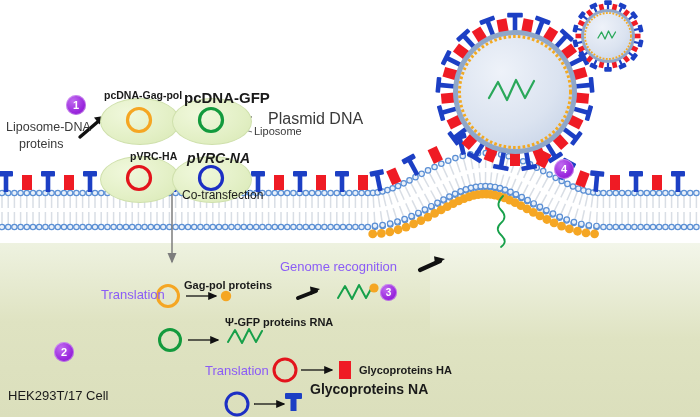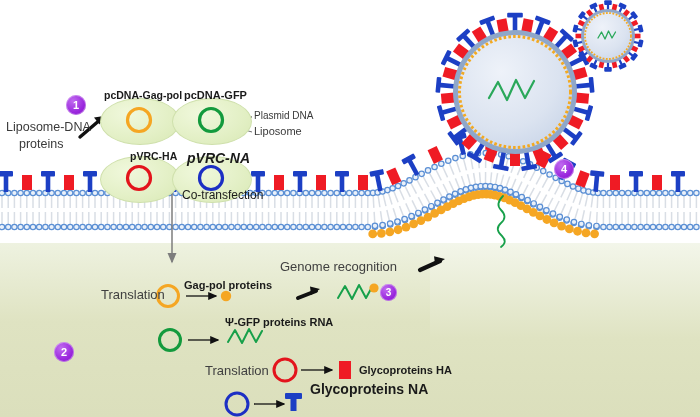--- a/index.html
+++ b/index.html
@@ -8,21 +8,21 @@
   #stage{position:absolute;inset:0;width:700px;height:417px;}
 
   
   .cytoplasm{position:absolute;left:0;top:243px;width:700px;height:174px;
     background:linear-gradient(180deg,#eef2e0 0%,#dfe3c2 45%,#dbdfbc 100%);}
   .cyto-right{position:absolute;left:430px;top:243px;width:270px;height:174px;
     background:linear-gradient(180deg,#f3f6ea 0%,#dfe3c2 55%,#dbdfbc 100%);}
 
   
   .txt{position:absolute;white-space:nowrap;color:#1a1a1a;}
-  .t-grey{color:#404040;text-align:center;}
+  .t-grey{color:#8b5cf6;text-align:center;}
   .t-bold{font-weight:bold;color:#1a1a1a;}
   .t-dark{color:#3a3a3a;}
 
   
   .lipo{position:absolute;border-radius:50%;
         background:radial-gradient(ellipse at 35% 32%,#f0f8dc 0%,#e2efc4 62%,#d8e8b4 100%);
         border:1px solid #cfe0ac;}
 
   
   .badge{position:absolute;width:20px;height:20px;border-radius:50%;
@@ -1044,35 +1044,36 @@
 
   <div class="badge" style="left:66px;top:95px;">1</div>
   <div class="badge" style="left:54px;top:342px;">2</div>
   <div class="badge sm" style="left:380px;top:284px;">3</div>
   <div class="badge" style="left:554px;top:159px;">4</div>
 
   <div class="txt t-dark" style="left:6px;top:120px;font-size:12.5px;">Liposome-DNA</div>
   <div class="txt t-dark" style="left:19px;top:137px;font-size:12.5px;">proteins</div>
 
   <div class="txt t-bold" style="left:104px;top:89px;font-size:10.5px;">pcDNA-Gag-pol</div>
-  <div class="txt t-bold" style="left:184px;top:89px;font-size:11px;">pcDNA-GFP</div>
+  <div class="txt t-bold" style="left:184px;top:89px;font-size:15px;">pcDNA-GFP</div>
   <div class="txt t-bold" style="left:113px;top:150px;font-size:10.5px;margin-left:17px;">pVRC-HA</div>
   <div class="txt t-bold" style="left:187px;top:150px;font-size:14px;font-style:italic;">pVRC-NA</div>
 
-  <div class="txt t-dark" style="left:254px;top:110px;font-size:10px;">Plasmid DNA</div>
+  <div class="txt t-dark" style="left:268px;top:110px;font-size:16px;">Plasmid DNA</div>
   <div class="txt t-dark" style="left:254px;top:125px;font-size:11px;">Liposome</div>
 
   <div class="txt" style="left:182px;top:188px;font-size:12px;">Co-transfection</div>
 
   <div class="txt t-grey" style="left:101px;top:287px;font-size:13px;">Translation</div>
   <div class="txt t-bold" style="left:184px;top:279px;font-size:11px;">Gag-pol proteins</div>
 
   <div class="txt t-grey" style="left:280px;top:259px;font-size:13px;">Genome recognition</div>
 
   <div class="txt t-bold" style="left:225px;top:316px;font-size:11px;">Ψ-GFP proteins RNA</div>
 
   <div class="txt t-grey" style="left:205px;top:363px;font-size:13px;">Translation</div>
 
   <div class="txt t-bold" style="left:359px;top:364px;font-size:11px;">Glycoproteins HA</div>
   <div class="txt t-bold" style="left:310px;top:381px;font-size:14px;">Glycoproteins NA</div>
 
+  <div class="txt" style="left:8px;top:388px;font-size:13px;">HEK293T/17 Cell</div>
 
 </div>
 
 </body></html>

